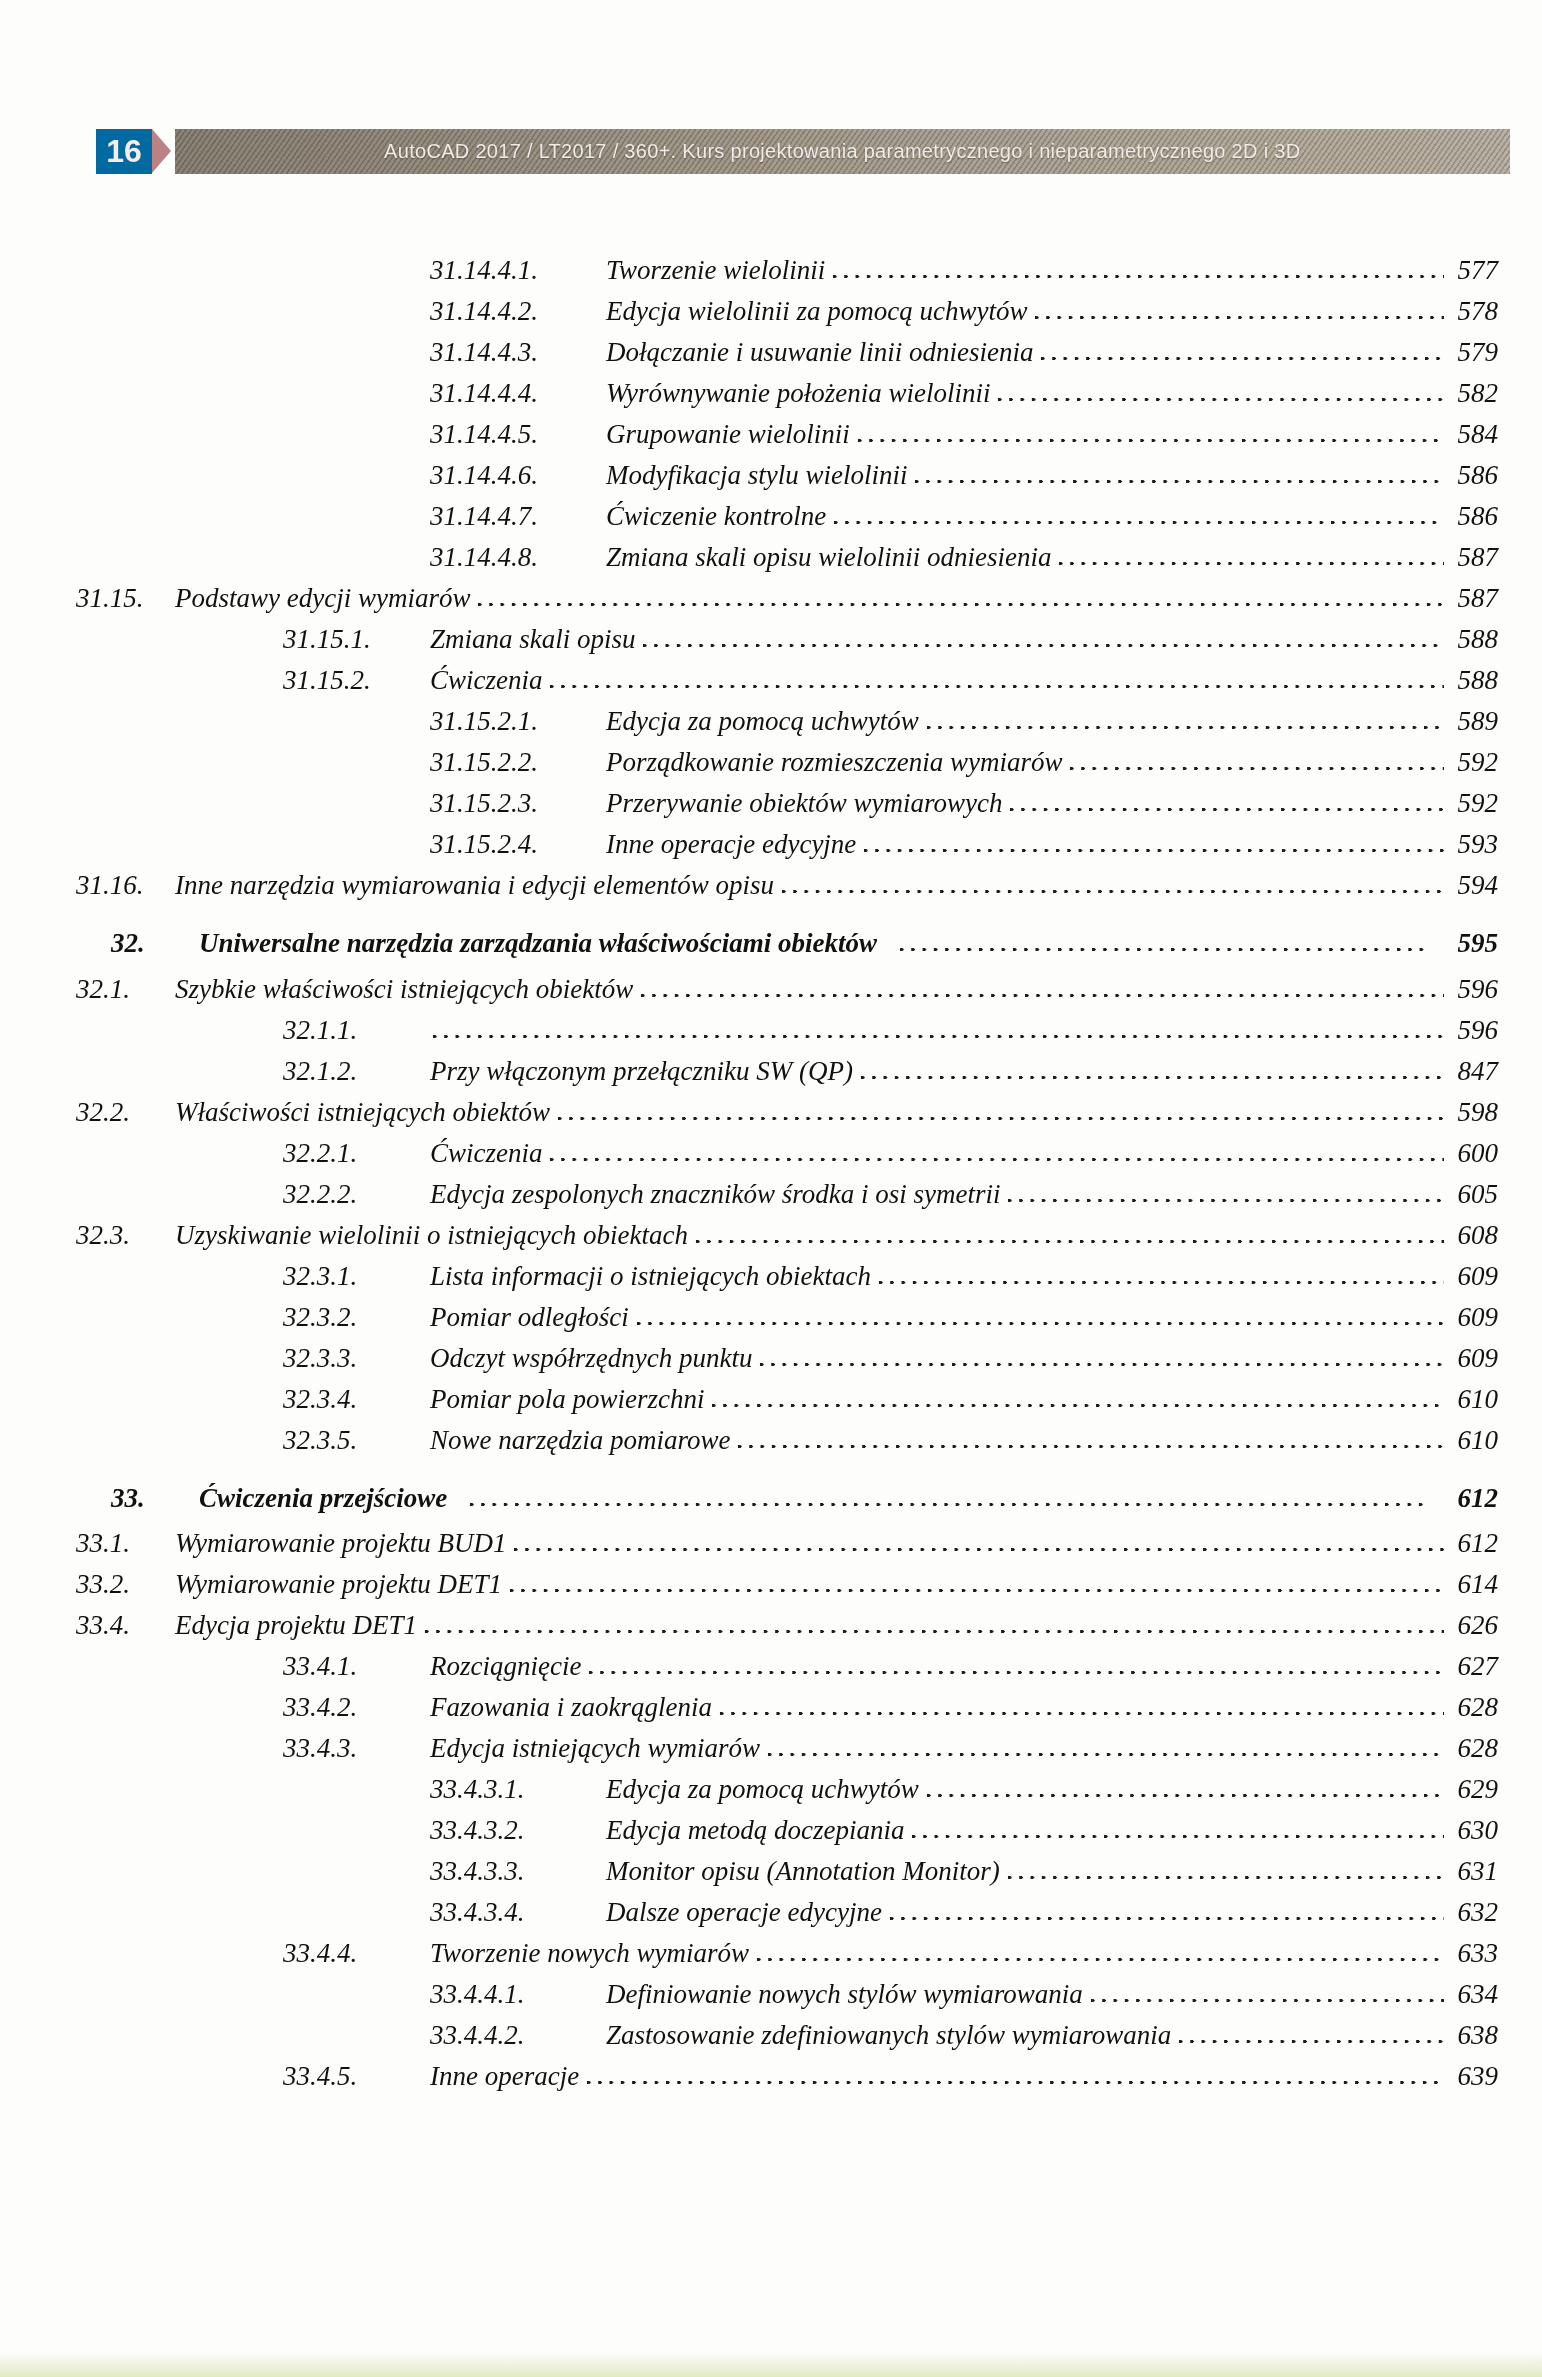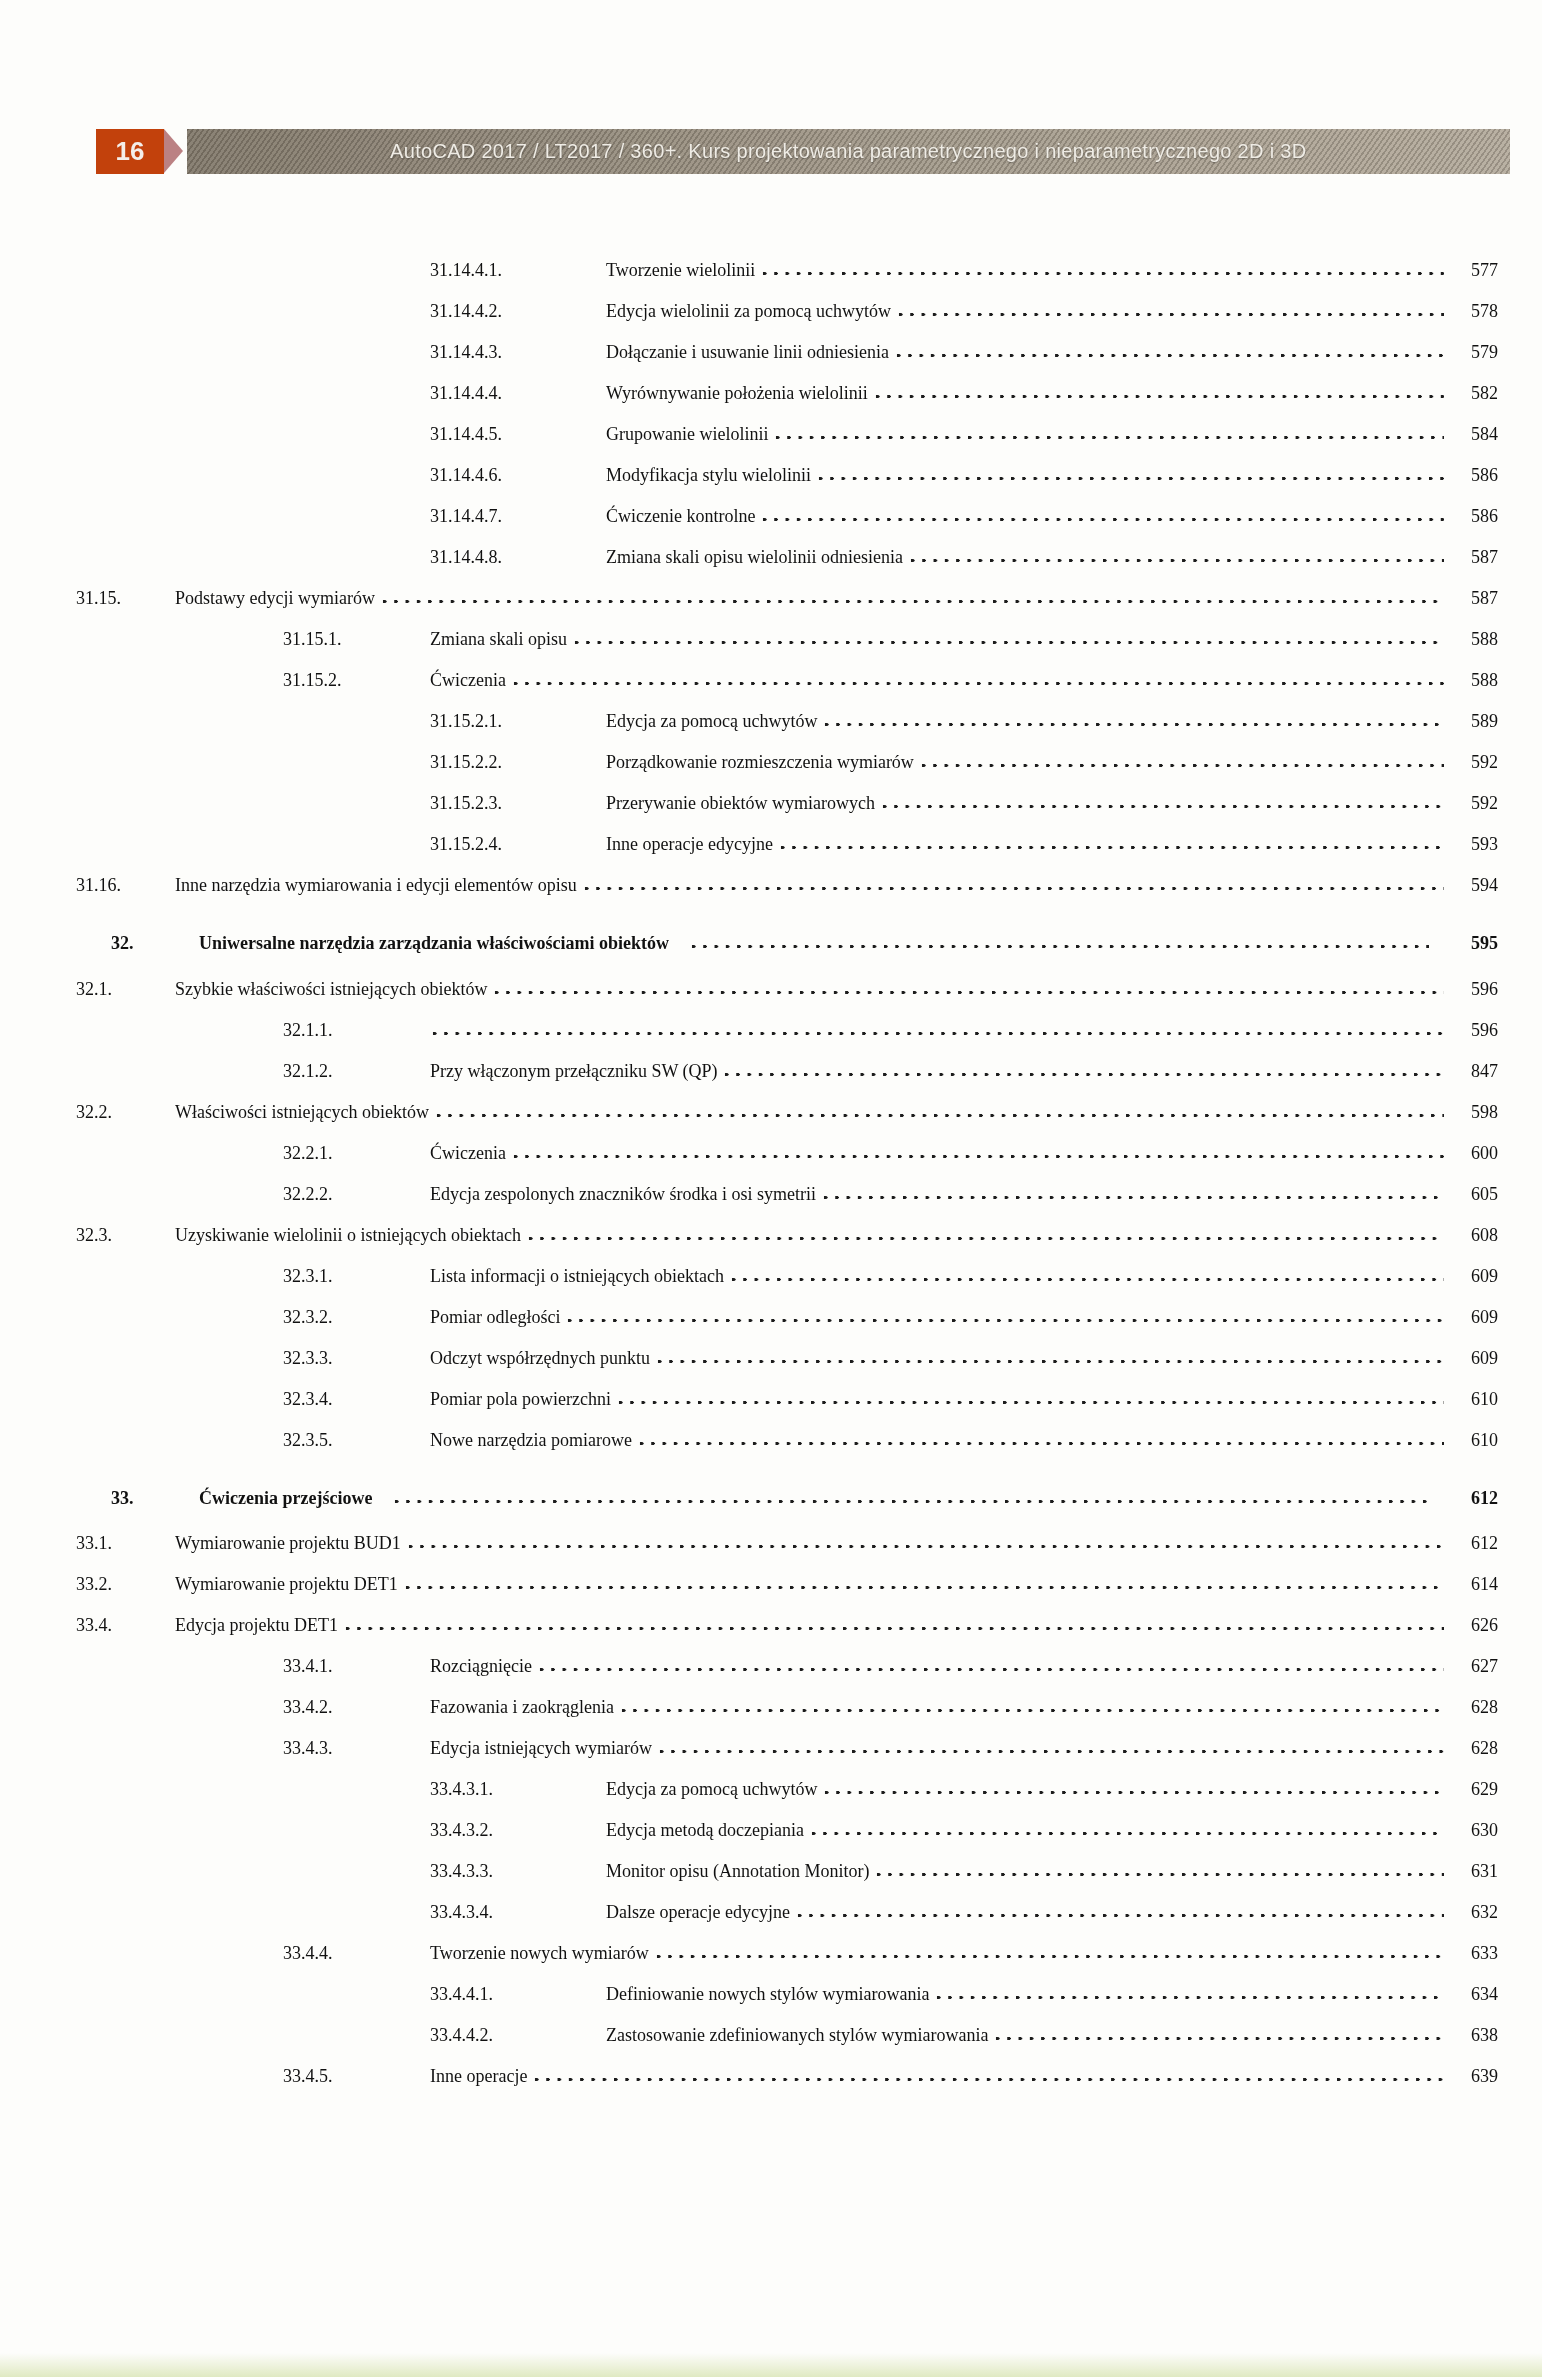--- a/index.html
+++ b/index.html
@@ -16,25 +16,25 @@
   }
 
   
   .header {
     position: absolute;
     left: 96px; right: 33px; top: 129px; height: 45px;
     display: flex; align-items: stretch;
     font-family: "Liberation Sans", sans-serif;
   }
   .pageno-box {
-    width: 68px;
-    background: #c2410c;
+    width: 56px;
+    background: #0369a1;
     color: #f4eeea;
     font-weight: bold;
-    font-size: 26px;
+    font-size: 32px;
     display: flex; align-items: center; justify-content: center;
   }
   .pageno-arrow {
     width: 0; height: 0;
     border-top: 22.6px solid transparent;
     border-bottom: 22.6px solid transparent;
     border-left: 19px solid #bb8183;
   }
   .title-bar {
     flex: 1;
@@ -53,22 +53,23 @@
   
   .toc {
     position: absolute;
     top: 250px; left: 0; right: 45px;
     color: #111111;
   }
   .row {
     display: flex;
     align-items: baseline;
     line-height: 41px;
-    font-size: 18px;
+    font-size: 27px;
     white-space: nowrap;
+    font-style: italic;
   }
   .row .num   { flex: none; }
   .row .title { flex: none; padding-right: 5.2px; }
   .row .leader {
     flex: 1 1 auto;
     min-width: 15.6px;
     height: 5.2px;
     margin: 0 8.7px 0 1.7px;
     background: radial-gradient(circle at 2.6px 2.6px, #1c1c1c 1.7px, transparent 2px) bottom left / 11.3px 5.2px repeat-x;
   }

